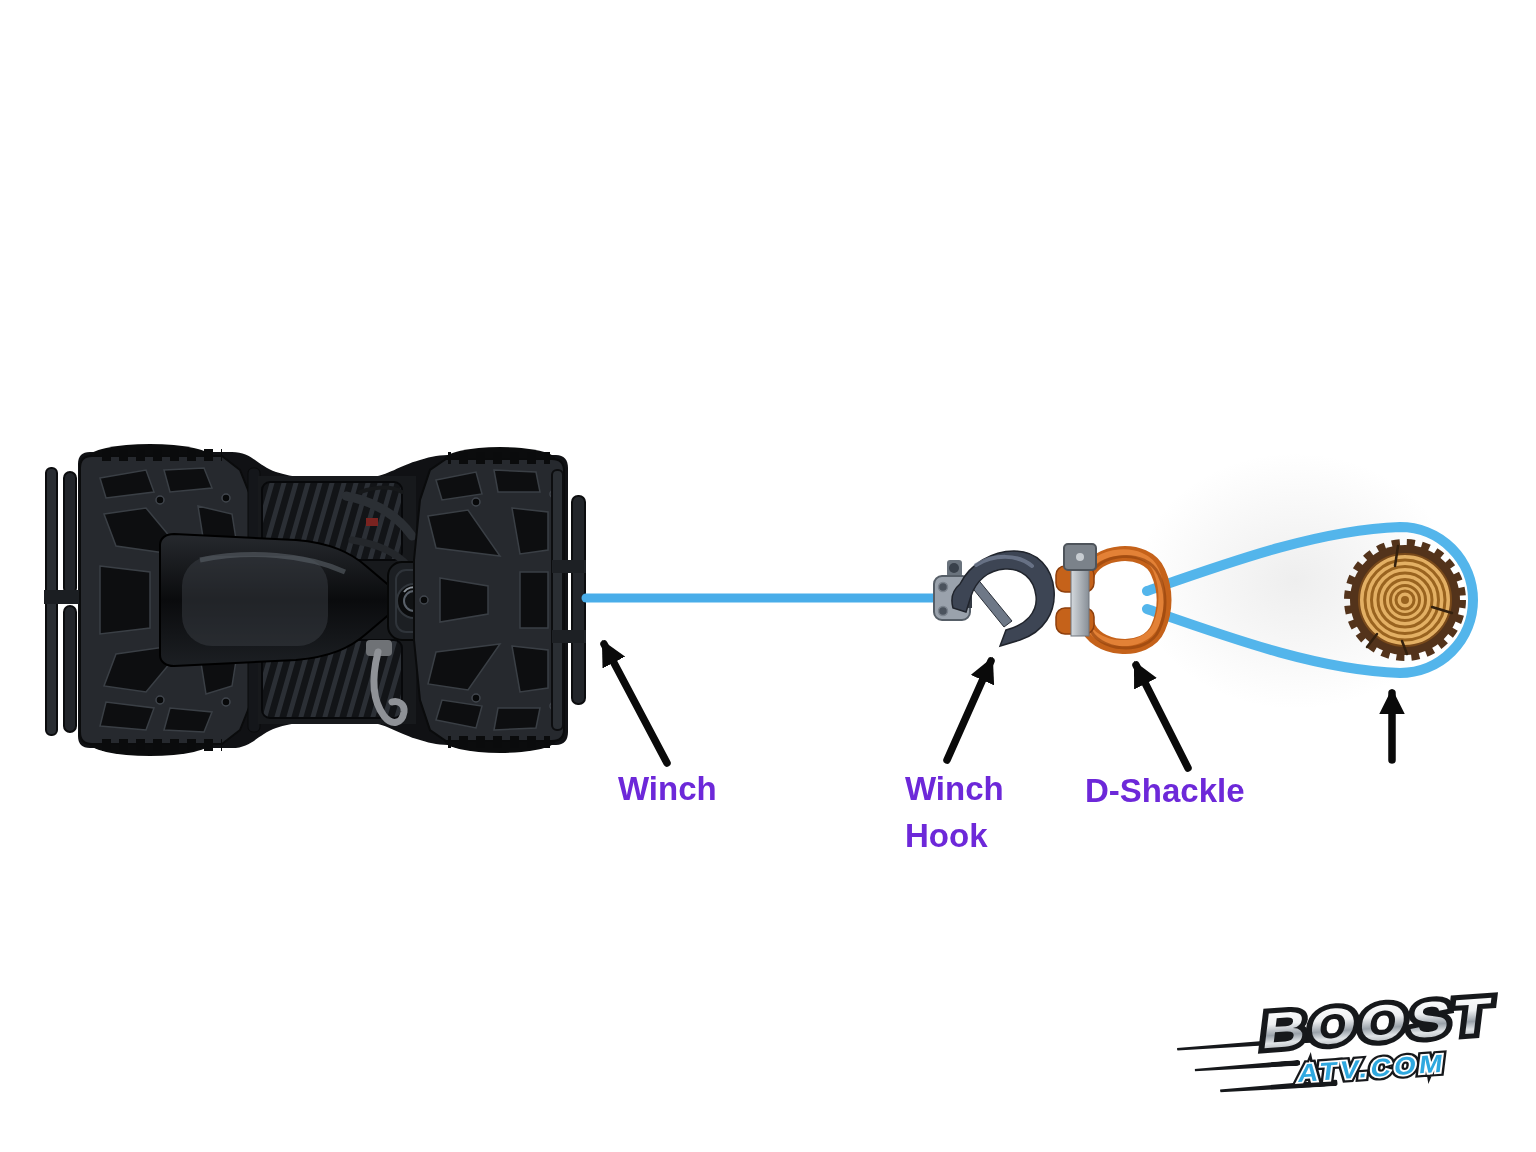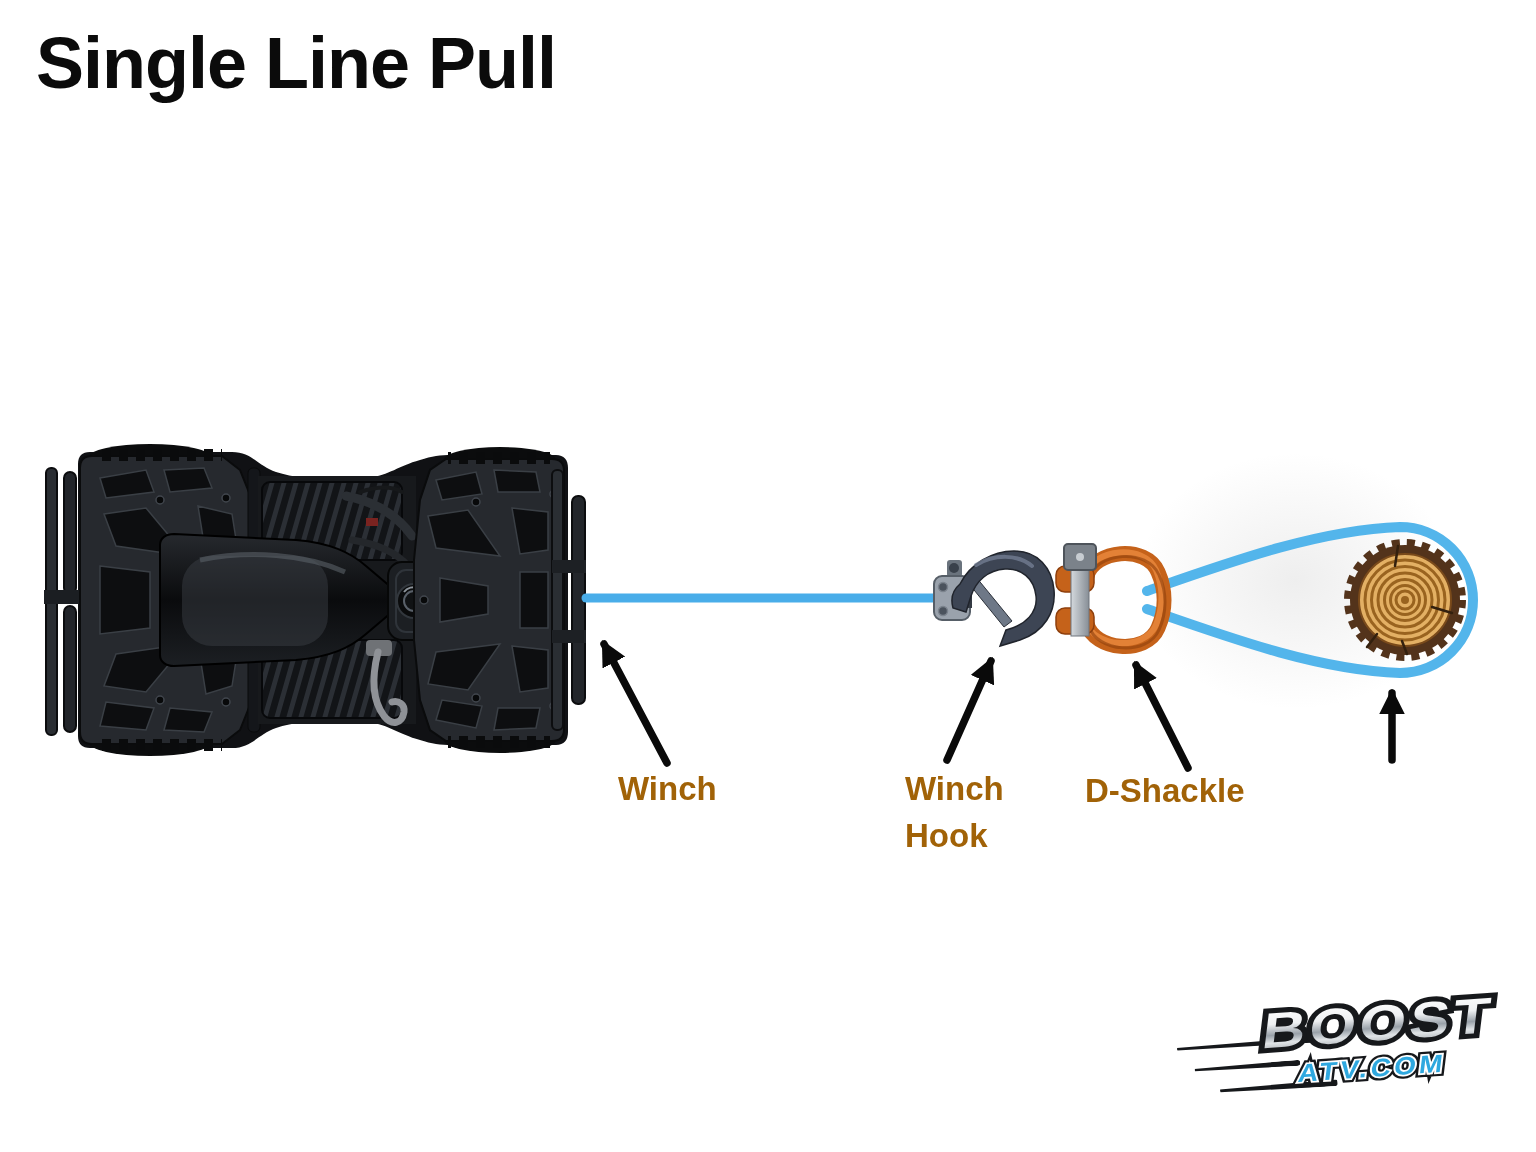--- a/index.html
+++ b/index.html
@@ -3,21 +3,21 @@
 <meta charset="utf-8">
 <style>
   html,body{margin:0;padding:0;background:#fff;}
   .canvas{position:relative;width:1536px;height:1152px;background:#ffffff;overflow:hidden;
           font-family:"Liberation Sans",sans-serif;}
   .page-title{position:absolute;left:36px;top:22px;font-size:72px;font-weight:800;
               color:#0b0b0b;letter-spacing:-1px;}
   .glow{position:absolute;left:1075px;top:403px;width:440px;height:356px;border-radius:50%;
         background:radial-gradient(closest-side,rgba(150,150,150,.16),rgba(150,150,150,0) 72%);}
   .art{position:absolute;left:0;top:0;}
-  .label{position:absolute;font-weight:700;font-size:33px;color:#a16207;line-height:1.42;
+  .label{position:absolute;font-weight:700;font-size:33px;color:#6d28d9;line-height:1.42;
          white-space:pre-line;}
   .lab-winch{left:618px;top:766px;}
   .lab-winch-hook{left:905px;top:766px;}
   .lab-d-shackle{left:1085px;top:768px;}
   .lab-tree-saver{left:1334px;top:766px;width:104px;text-align:center;}
   
   .logo{position:absolute;left:1178px;top:998px;width:350px;height:118px;transform:rotate(-4deg);}
   .speed{position:absolute;background:#16181b;border-radius:4px;
          clip-path:polygon(0 30%,100% 0,100% 100%,0 70%);}
   .sp1{left:0;top:36px;width:148px;height:6px;}
@@ -35,21 +35,20 @@
   .atv-txt{font-size:25px;font-weight:700;letter-spacing:3px;line-height:1.1;display:block;}
   .atv-out{position:absolute;left:0;top:0;-webkit-text-stroke:8px #16181b;color:#16181b;}
   .atv-mid{position:absolute;left:0;top:0;-webkit-text-stroke:3.5px #ffffff;color:#ffffff;}
   .atv-top{position:relative;color:#2FA8DF;}
 </style>
 </head>
 <body>
 
 <div class="canvas">
 
-  <div class="page-title">Single Line Pull</div>
 
   <div class="glow"></div>
 
   <svg class="art" width="1536" height="1152" viewBox="0 0 1536 1152">
     <defs>
       <marker id="ah" markerWidth="3.4" markerHeight="3.4" refX="2.8" refY="1.7" orient="auto">
         <path d="M0 0 L3.4 1.7 L0 3.4 Z" fill="#0a0a0a"></path>
       </marker>
       <pattern id="slats" width="12" height="12" patternUnits="userSpaceOnUse" patternTransform="skewX(-16)">
         <rect width="12" height="12" fill="#121417"></rect>

